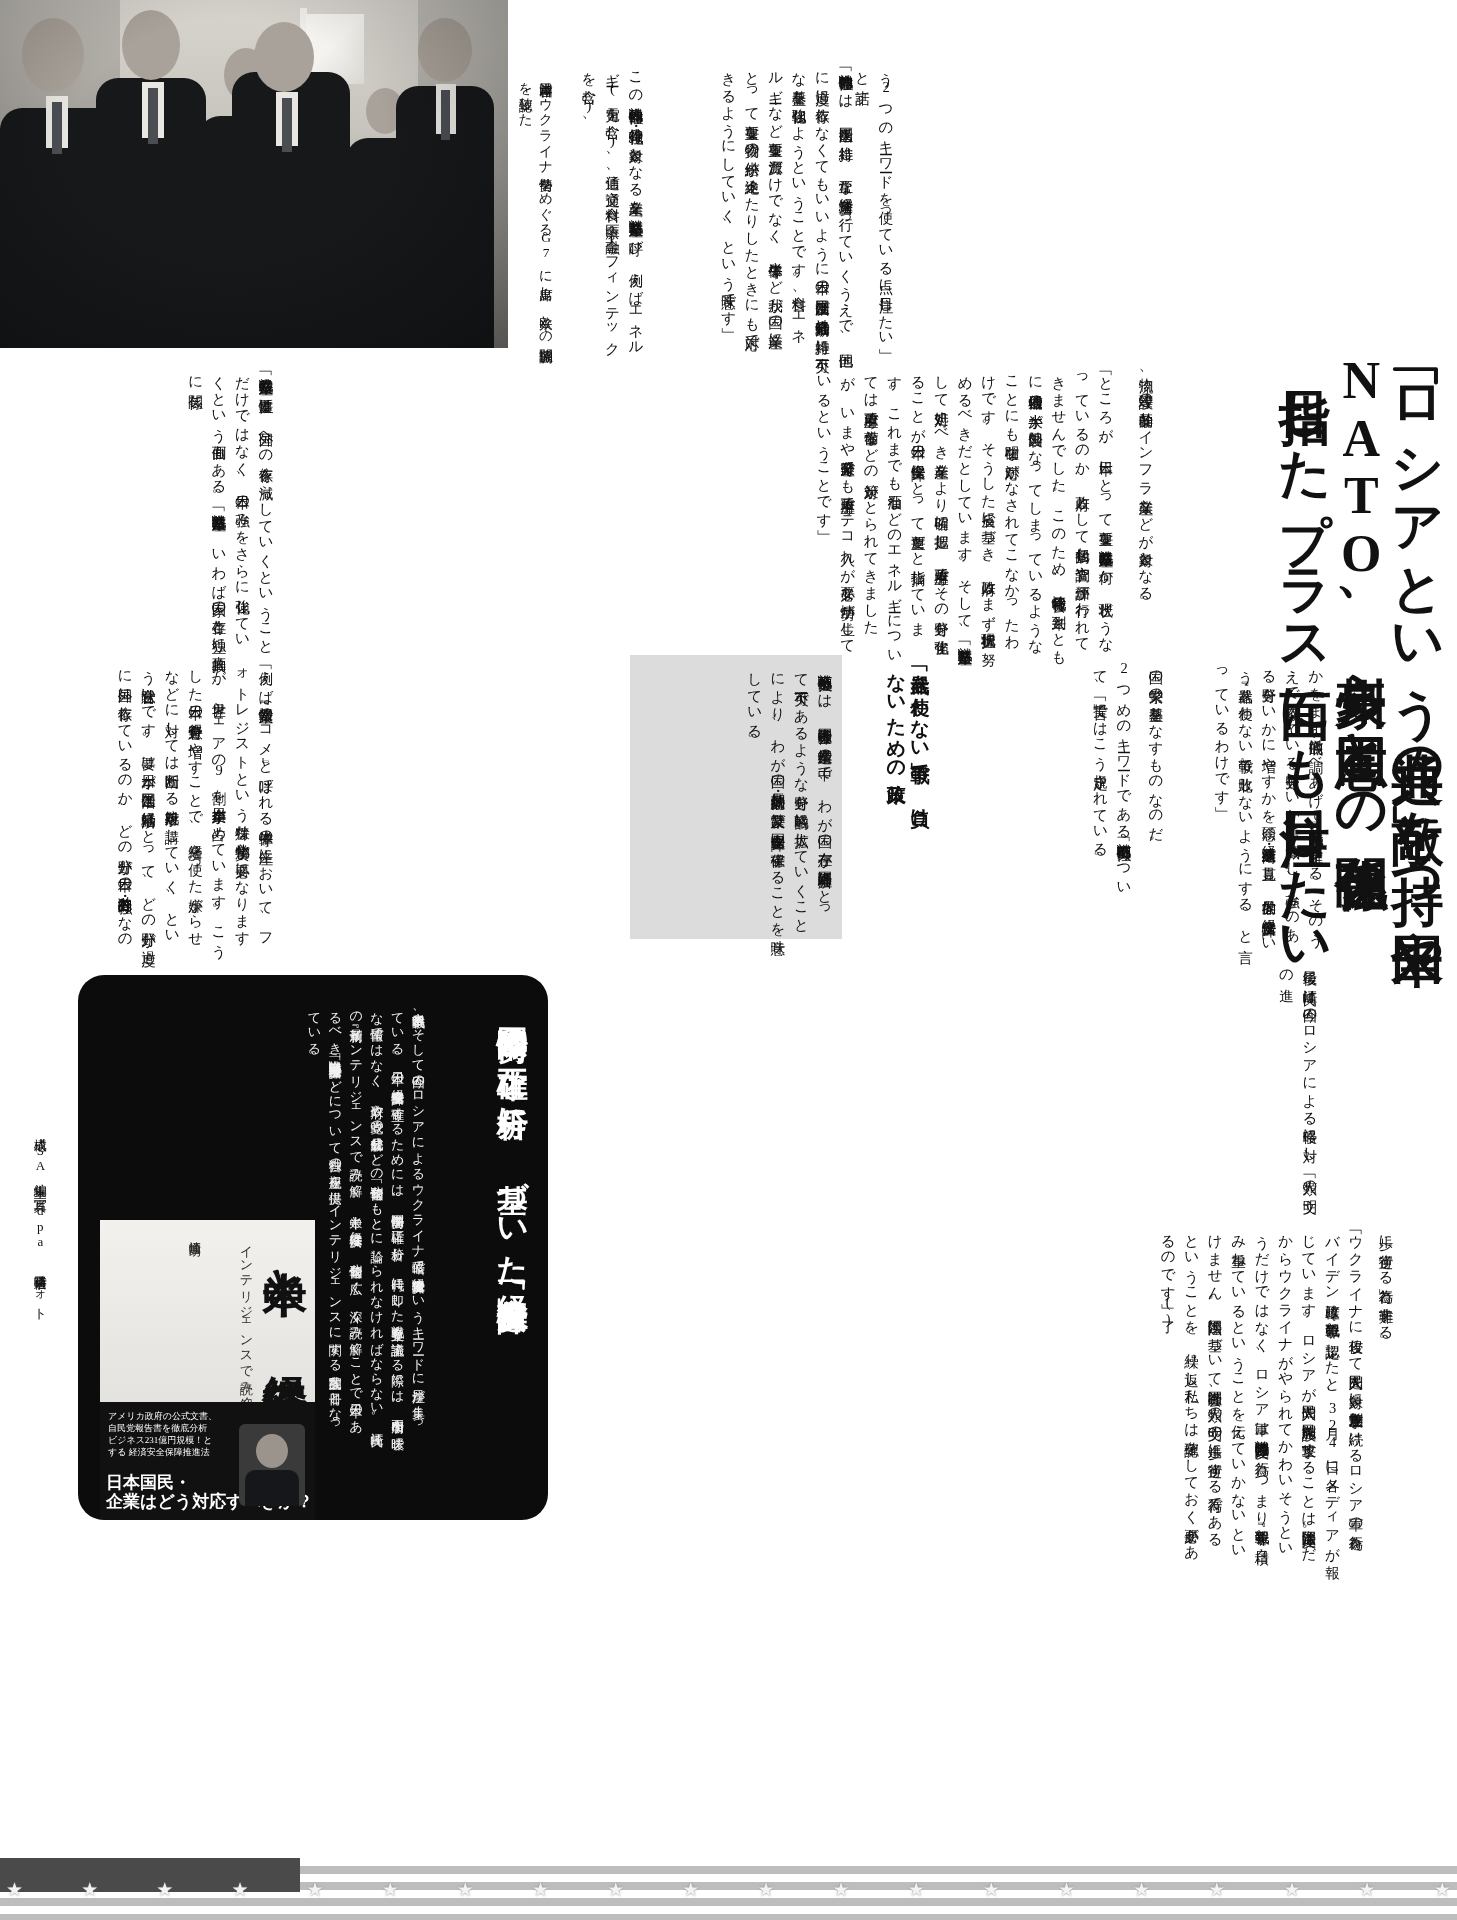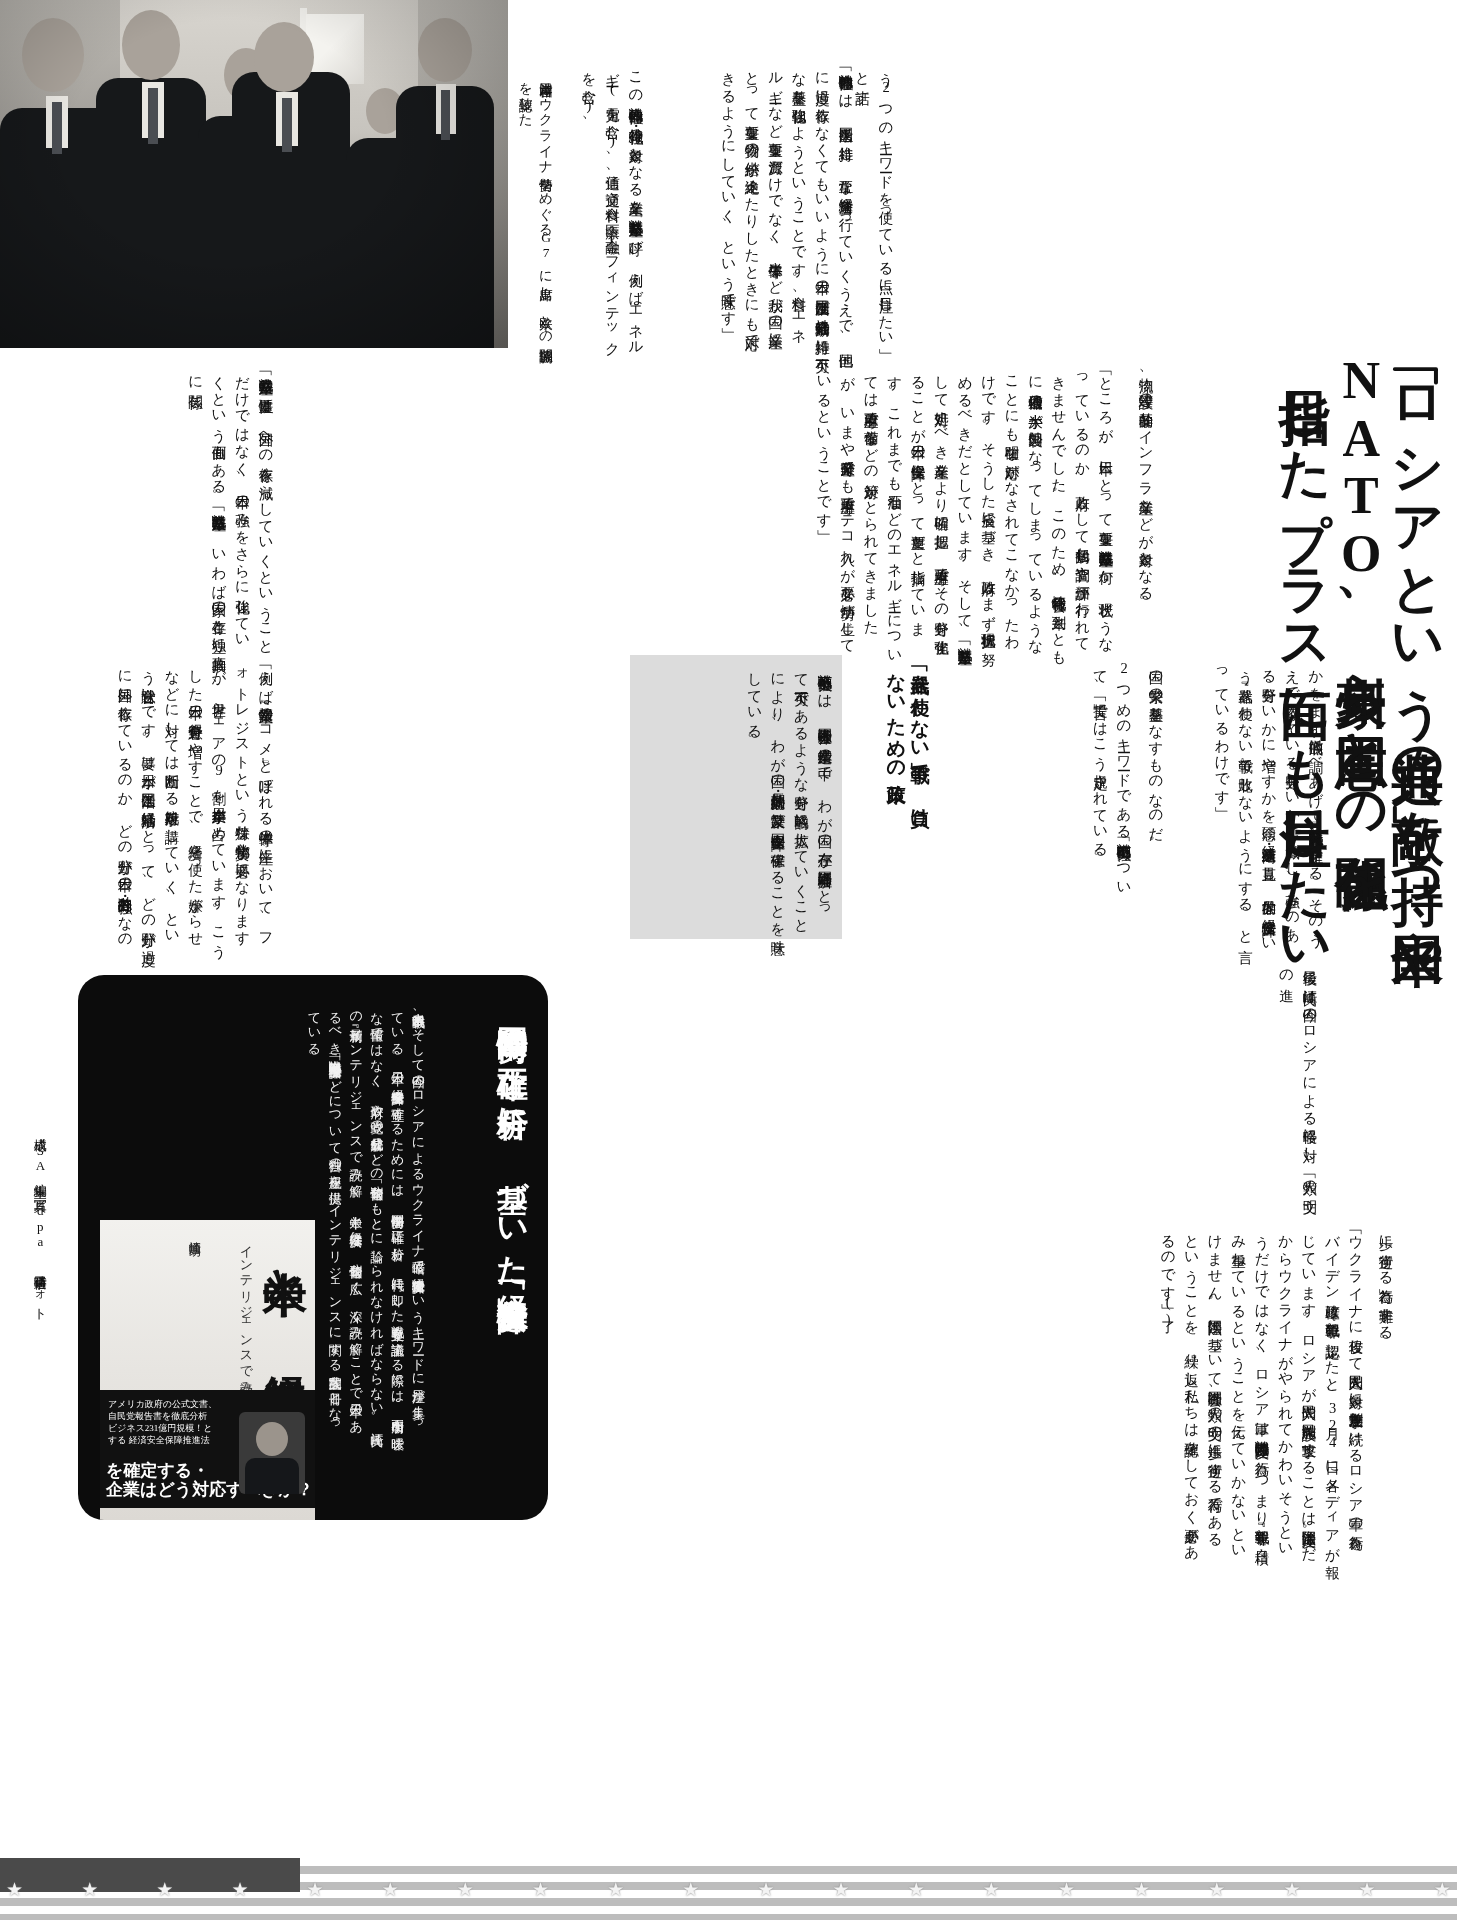--- a/index.html
+++ b/index.html
@@ -180,21 +180,21 @@
   #promo .bookcover .bsub {
     position:absolute;
     right: 60px; top: 16px;
     height: 210px;
     font-size: 13px;
     color:#333;
     letter-spacing: 0.02em;
   }
   #promo .bookcover .bstrip {
     position:absolute;
-    left:0; bottom:12px; width:100%; height:118px;
+    left:0; bottom:0; width:100%; height:118px;
     background:#111; color:#fff;
   }
   #promo .bookcover .bstrip .line1 {
     position:absolute; left:8px; top:8px;
     font-size:9px; line-height:1.35; width:110px; color:#fff;
   }
   #promo .bookcover .bstrip .big {
     position:absolute; left:6px; bottom:8px;
     font-size:17px; font-weight:bold; color:#fff; line-height:1.15;
   }
@@ -334,21 +334,21 @@
   <div class="bookcover">
     <div class="btitle vtext">
       <span>米中と</span>
       <span>経済安保</span>
     </div>
     <div class="bsub vtext">インテリジェンスで読み解く</div>
     <div class="bauthor vtext">江崎道朗</div>
     <div class="bstrip">
       <div class="line1">アメリカ政府の公式文書、自民党報告書を徹底分析 ビジネス231億円規模！とする 経済安全保障推進法</div>
       <div class="big">
-        <div>を確定する・</div>
+        <div>日本国民・</div>
         <div>企業はどう対応すべきか？</div>
       </div>
       <div class="bface">
         <div class="h"></div>
         <div class="b"></div>
       </div>
     </div>
   </div>
 </div>
 

